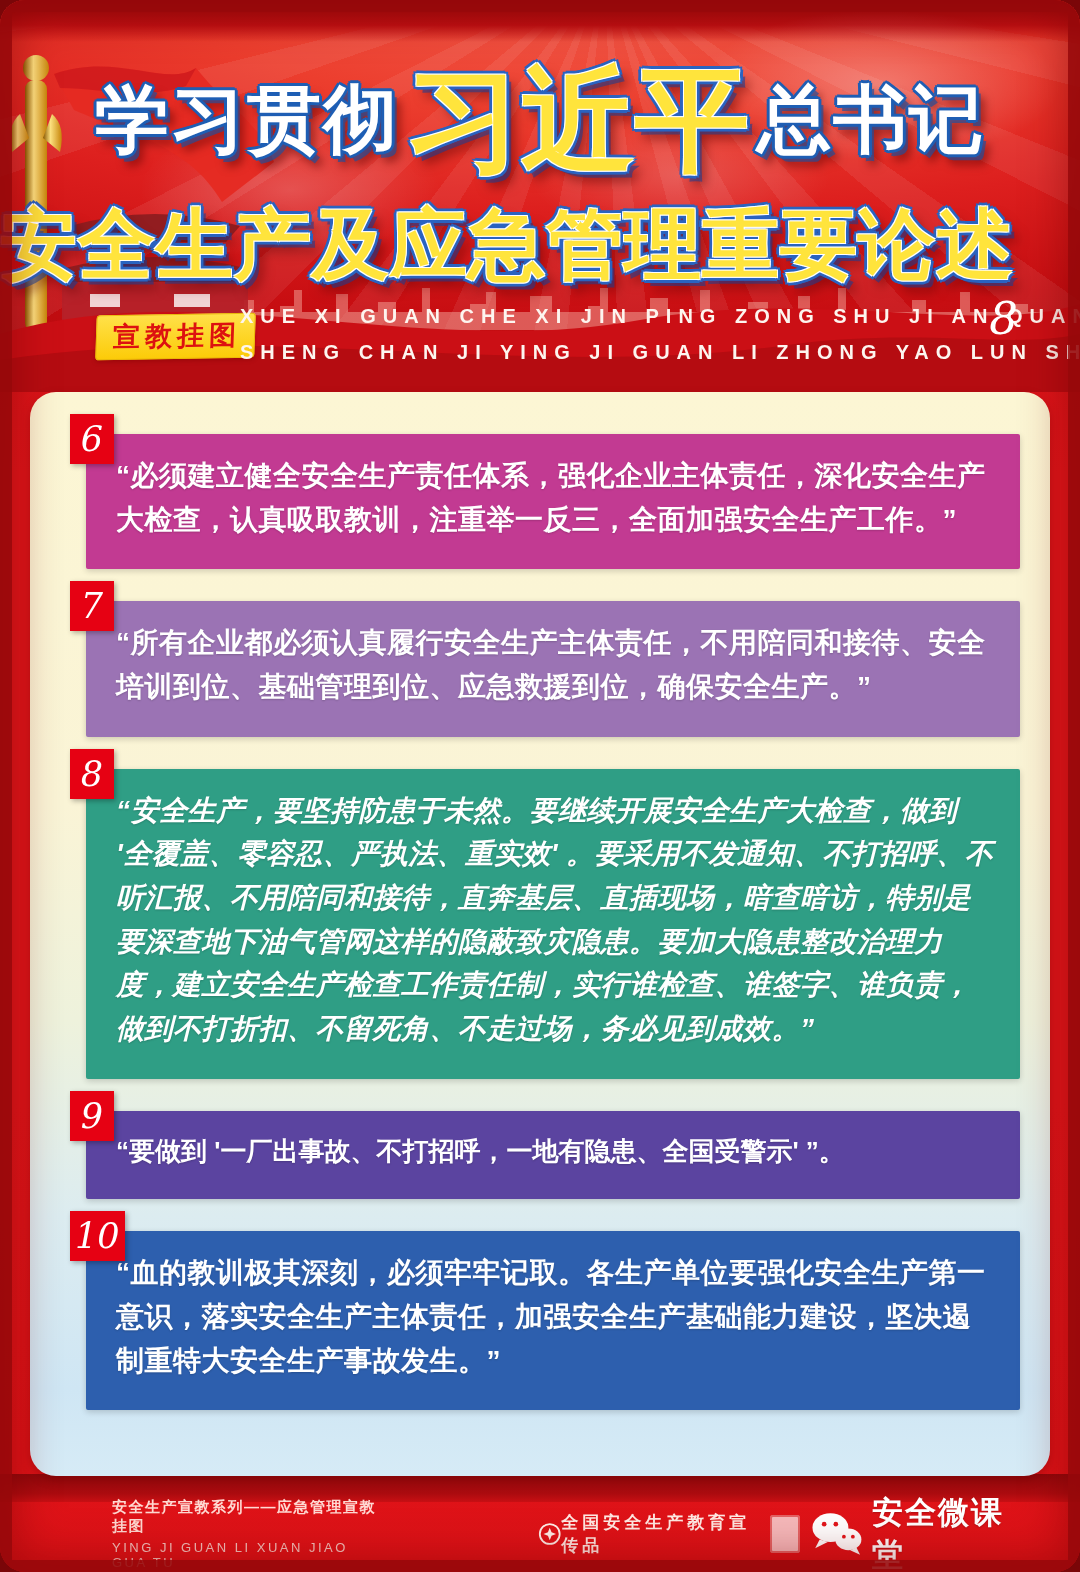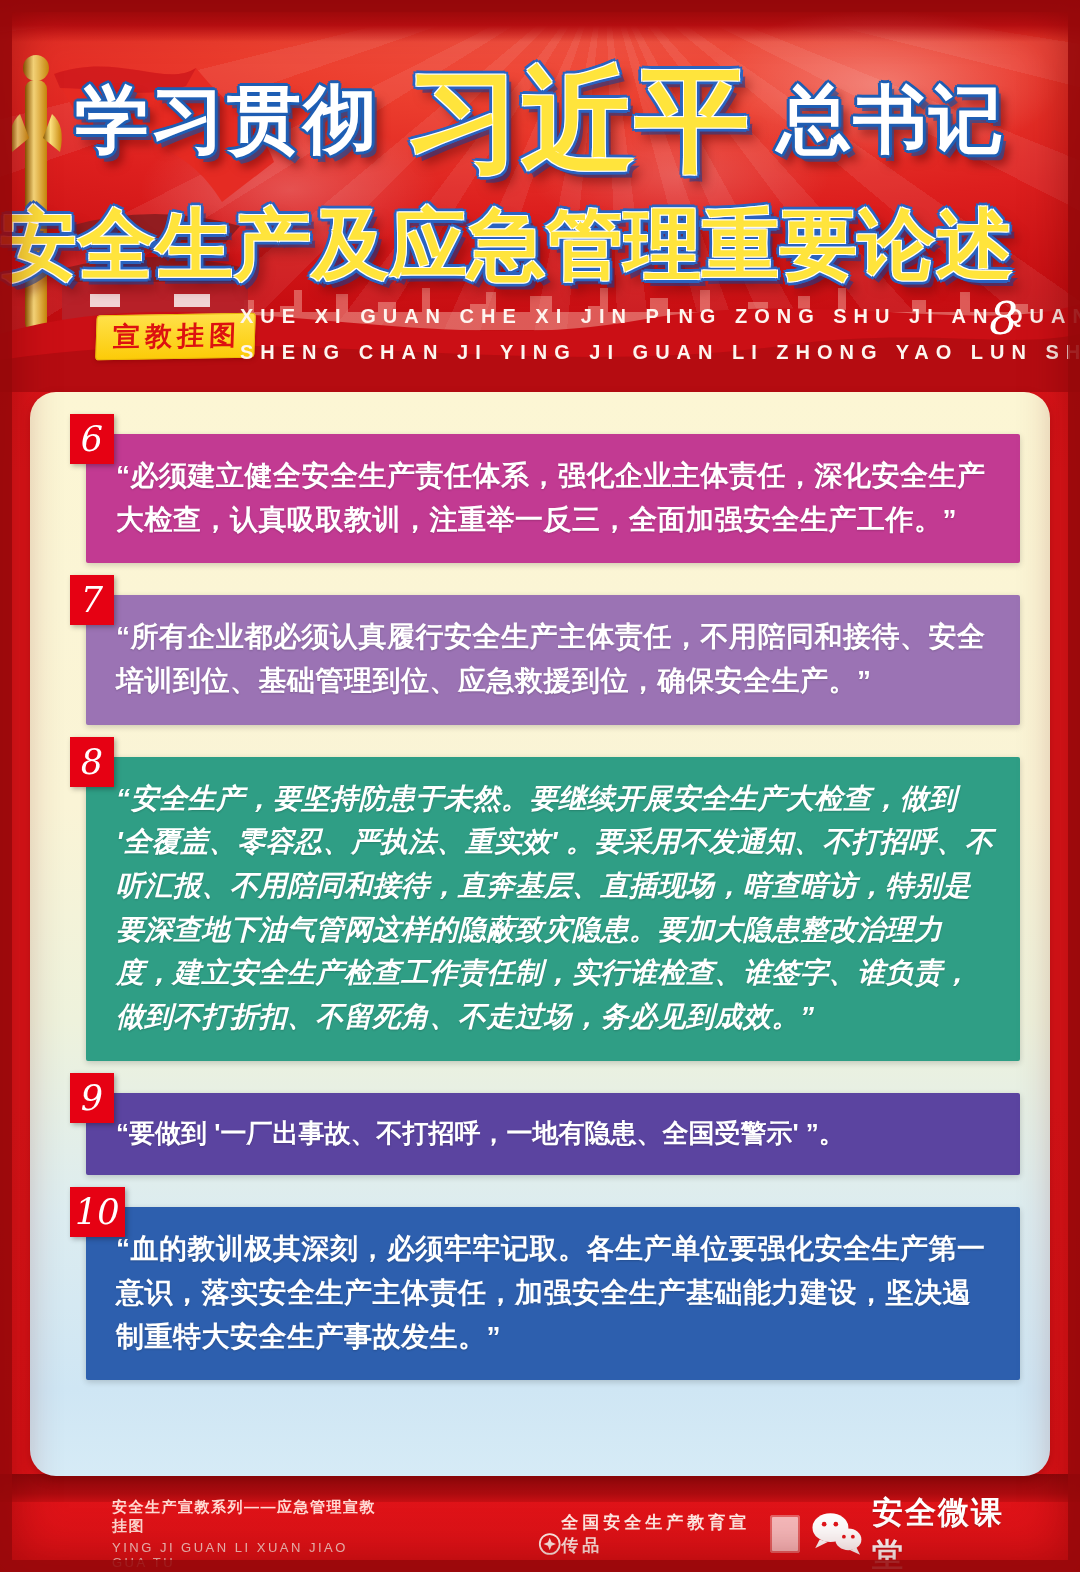--- a/index.html
+++ b/index.html
@@ -1,20 +1,21 @@
 <!DOCTYPE html>
 <html><head>
 <meta charset="utf-8">
 <style>
   html,body{margin:0;padding:0;background:#7a0608;}
   *{box-sizing:border-box;}
   .poster{
     position:relative;width:1080px;height:1572px;overflow:hidden;
     font-family:"Liberation Sans","DejaVu Sans",sans-serif;
     background:linear-gradient(180deg,#c30d11 0%,#e2161b 30%,#e2161b 70%,#de1217 100%);
+    border-radius:25px;
   }
   .poster::after{
     content:"";position:absolute;inset:0;pointer-events:none;z-index:60;
     box-shadow:inset 0 0 0 12px rgba(150,8,10,.85), inset 0 0 46px 14px rgba(110,0,2,.45);
   }
   
   .header{
     position:absolute;top:0;left:0;width:1080px;height:392px;overflow:hidden;
     background:radial-gradient(130% 95% at 56% 2%, #f35a49 0%, #ec3e2e 28%, #dd1f1e 55%, #c80e12 82%, #bb0c10 100%);
   }
@@ -49,21 +50,21 @@
   }
   .t-yellow{
     color:#ffe43c;
     text-shadow:
       1px 1px 0 #ffffff,-1px -1px 0 #ffffff,1px -1px 0 #ffffff,-1px 1px 0 #ffffff,
       4px 0 0 #2a63c0,-4px 0 0 #2a63c0,0 4px 0 #2a63c0,0 -4px 0 #2a63c0,
       3px 3px 0 #2a63c0,-3px 3px 0 #2a63c0,3px -3px 0 #2a63c0,-3px -3px 0 #2a63c0,
       6px 7px 0 rgba(22,62,150,.55),
       9px 11px 12px rgba(90,0,0,.55);
   }
-  .title-name{font-size:114px;margin:0 24px;}
+  .title-name{font-size:114px;margin:0 4px;}
   .title2{
     position:absolute;top:194px;left:0;width:904px;z-index:5;text-align:center;
     font-weight:bold;font-size:77px;letter-spacing:1px;white-space:nowrap;
   }
   .badge{
     position:absolute;left:96px;top:314px;z-index:6;transform:skewX(-3deg) rotate(-1deg);
     background:linear-gradient(180deg,#ffe14a,#fccb07);
     color:#dd1110;font-size:27px;font-weight:bold;letter-spacing:5px;
     padding:4px 14px 5px 17px;border-radius:4px;
     box-shadow:0 2px 4px rgba(120,0,0,.4), inset 0 0 0 1px #e8b70a;
@@ -86,36 +87,36 @@
   .num-badge{
     position:absolute;left:-16px;top:-20px;z-index:2;
     min-width:44px;height:50px;padding:0 5px;
     background:#e60113;color:#ffffff;
     font-family:"DejaVu Serif","Liberation Serif",serif;font-style:italic;font-size:35px;
     display:flex;align-items:center;justify-content:center;
     box-shadow:2px 2px 5px rgba(0,0,0,.3);
   }
   .quote-box{
     position:relative;border-radius:2px;
-    padding:20px 22px 22px 30px;
+    padding:20px 22px 28px 30px;
     box-shadow:0 2px 6px rgba(0,0,0,.18);
   }
   .quote-text{
     margin:0;color:#ffffff;font-weight:bold;font-size:28px;line-height:1.56;
     letter-spacing:.5px;text-shadow:0 1px 2px rgba(0,0,0,.18);
   }
   .quote-row.single-line .quote-text{font-size:26px;letter-spacing:0;white-space:nowrap;}
   
   .footer{
     position:absolute;left:0;right:0;top:1502px;height:70px;z-index:5;
     display:flex;align-items:center;padding:0 60px 6px 112px;color:#ffd9d2;
   }
   .series .l1{font-size:15px;font-weight:bold;letter-spacing:1.5px;}
   .series .l2{font-size:13px;font-weight:normal;letter-spacing:2.5px;margin-top:4px;color:#f6c7c1;}
-  .center-group{display:flex;align-items:flex-end;gap:0;margin-left:150px;}
+  .center-group{display:flex;align-items:center;gap:0;margin-left:150px;}
   .center-group .label{font-size:17px;font-weight:bold;letter-spacing:4px;color:#ffe9e3;}
   .brand-group{margin-left:auto;display:flex;align-items:center;gap:8px;}
   .stamp{width:34px;height:38px;border-radius:3px;background:rgba(255,255,255,.88);
     box-shadow:inset 0 0 0 2px rgba(210,30,30,.55);opacity:.8;}
   .brand{color:#ffffff;font-size:31px;font-weight:bold;letter-spacing:2px;text-shadow:0 1px 2px rgba(0,0,0,.2);}
 </style>
 </head>
 <body>
 
 <div class="poster">

